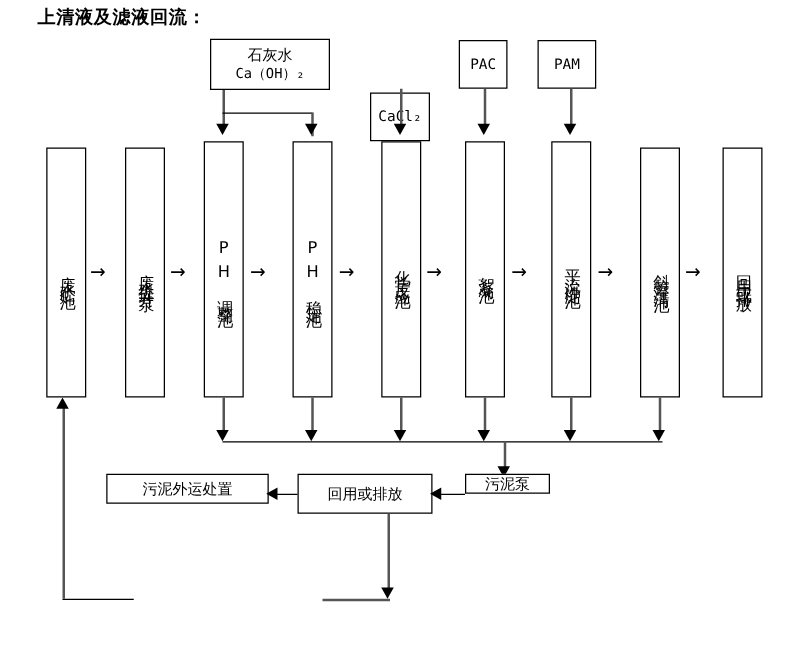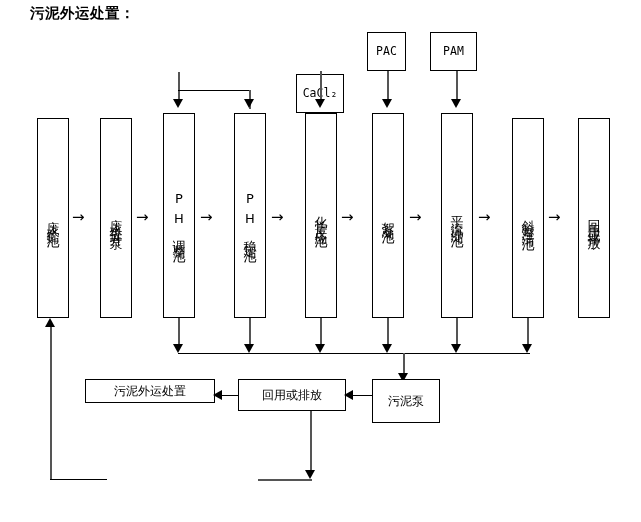--- a/index.html
+++ b/index.html
@@ -89,22 +89,28 @@
     font-size:15px;
     line-height:1;
     font-family:"DejaVu Sans","Liberation Sans",sans-serif;
   }
 </style>
 </head>
 <body>
 
 <div id="root">
 
-  <div id="title">污泥外运处置：</div>
-
+  <div id="title">上清液及滤液回流：</div>
+
+  <div class="box hbox" style="left:168px;top:31px;width:96px;height:41px;">
+    <div>
+      <span class="l1">石灰水</span>
+      <span class="l2">Ca（OH）₂</span>
+    </div>
+  </div>
 
   <div class="box hbox" style="left:296px;top:32px;width:48px;height:39px;margin-top:42px;">
     <span class="mono">CaCl₂</span>
   </div>
 
   <div class="box hbox" style="left:367px;top:32px;width:39px;height:39px;">
     <span class="mono">PAC</span>
   </div>
 
   <div class="box hbox" style="left:430px;top:32px;width:47px;height:39px;">
@@ -195,21 +201,21 @@
   <div class="arrow-down" style="left:398px;top:373px;"></div>
 
   <div class="box hbox" style="left:85px;top:379px;width:130px;height:24px;">
     <span>污泥外运处置</span>
   </div>
 
   <div class="box hbox" style="left:238px;top:379px;width:108px;height:32px;">
     <span>回用或排放</span>
   </div>
 
-  <div class="box hbox" style="left:372px;top:379px;width:68px;height:44px;">
+  <div class="box hbox" style="left:372px;top:379px;width:68px;height:16px;">
     <span>污泥泵</span>
   </div>
 
   <div class="hline" style="left:346px;top:395px;width:26px;"></div>
   <div class="arrow-left" style="left:344px;top:390px;"></div>
 
   <div class="hline" style="left:215px;top:395px;width:23px;"></div>
   <div class="arrow-left" style="left:213px;top:390px;"></div>
 
   <div class="vline thick" style="left:310px;top:411px;height:62px;"></div>

